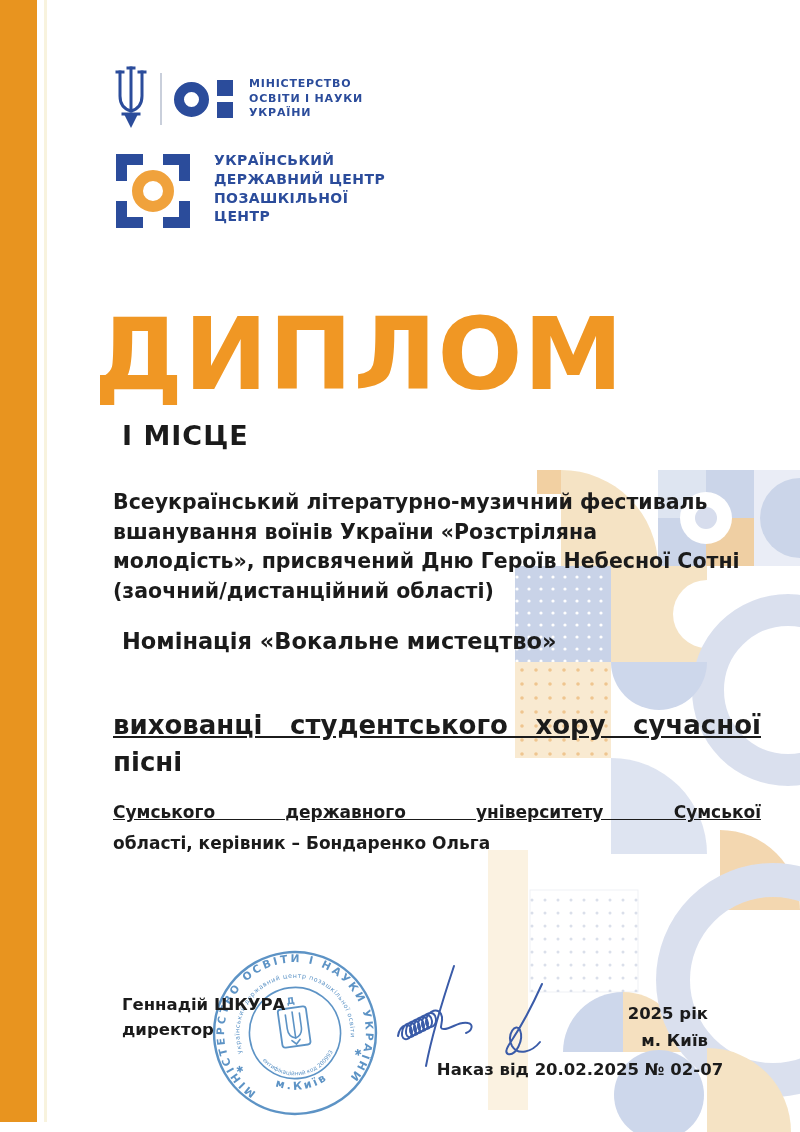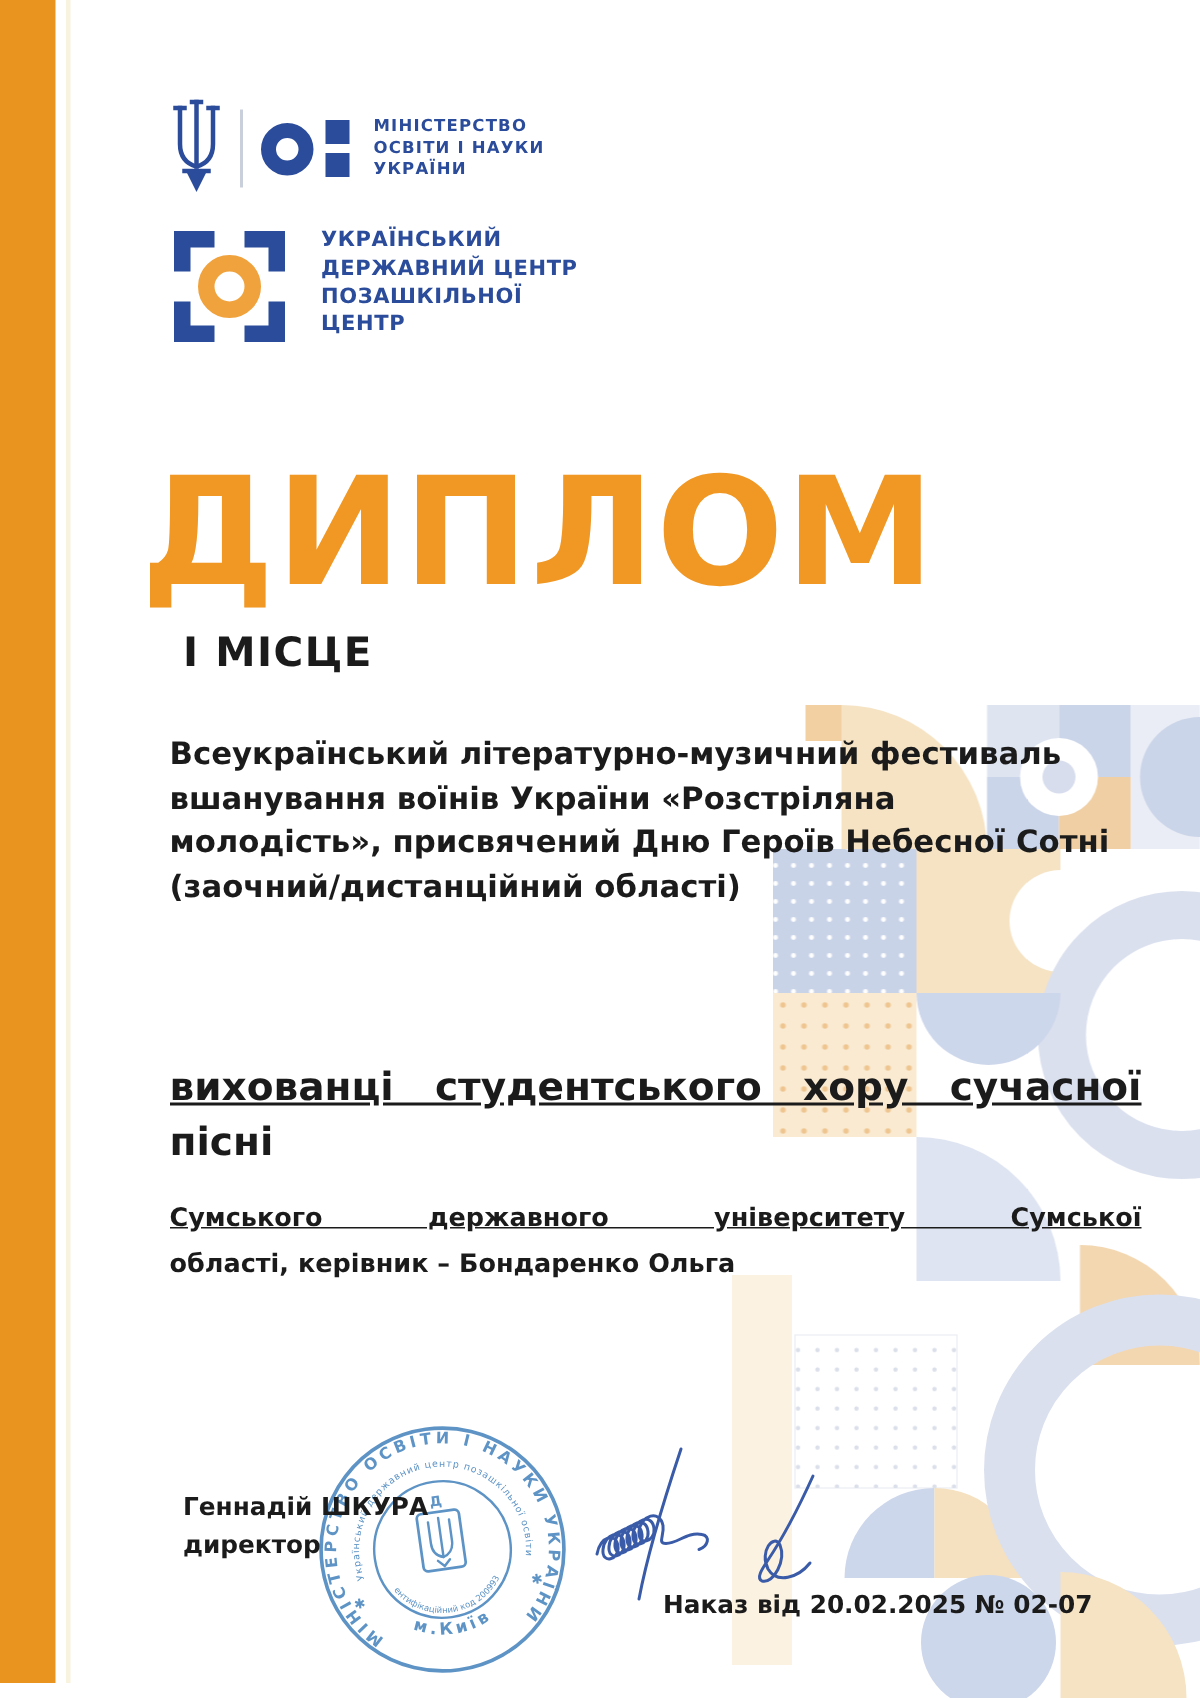--- a/index.html
+++ b/index.html
@@ -32,21 +32,21 @@
   .recipient{left:113px;top:707px;width:648px;z-index:2;}
   .recipient div{font-size:26px;line-height:37px;font-weight:bold;}
   .affiliation{left:113px;top:797px;width:648px;z-index:2;}
   .affiliation div{font-size:17px;line-height:31px;font-weight:bold;}
   .just{text-align:justify;text-align-last:justify;text-decoration:underline;}
   
   .signatory{left:122px;top:992px;z-index:4;}
   .signatory div{font-size:16.5px;line-height:25px;font-weight:bold;}
   .yearcity{left:508px;top:1000px;width:200px;text-align:right;z-index:4;}
   .yearcity div{font-size:16.5px;line-height:27px;font-weight:bold;}
-  .order{left:442px;top:1060px;width:320px;text-align:left;font-size:16.5px;font-weight:bold;z-index:4;}
+  .order{left:420px;top:1060px;width:320px;text-align:center;font-size:16.5px;font-weight:bold;z-index:4;}
   .stamp-wrap{left:209px;top:947px;width:172px;height:172px;z-index:3;opacity:0.88;}
   .signature-wrap{left:392px;top:962px;width:190px;height:118px;z-index:3;}
   .pattern-wrap{left:488px;top:440px;width:312px;height:692px;z-index:0;}
 </style>
 </head>
 <body>
 
 <div class="page">
 
   <svg class="abs pattern-wrap" viewBox="0 0 312 692">
@@ -142,20 +142,21 @@
   <div class="abs title">ДИПЛОМ</div>
   <div class="abs place">І МІСЦЕ</div>
 
   <div class="abs festival">
     <div>Всеукраїнський літературно-музичний фестиваль</div>
     <div>вшанування воїнів України «Розстріляна</div>
     <div>молодість», присвячений Дню Героїв Небесної Сотні</div>
     <div>(заочний/дистанційний області)</div>
   </div>
 
+  <div class="abs nomination">Номінація «Вокальне мистецтво»</div>
 
   <div class="abs recipient">
     <div class="just">вихованці студентського хору сучасної</div>
     <div>пісні</div>
   </div>
 
   <div class="abs affiliation">
     <div class="just">Сумського державного університету Сумської</div>
     <div>області, керівник – Бондаренко Ольга</div>
   </div>
@@ -202,16 +203,20 @@
   </svg>
 
   <svg class="abs signature-wrap" viewBox="0 0 190 118">
     <g fill="none" stroke="#3A5BA8" stroke-width="2" stroke-linecap="round">
       <path d="M62,4 C52,34 40,72 34,104"></path>
       <path d="M150,22 C140,44 128,66 120,78 C116,84 112,90 116,92 C124,94 132,78 128,68 C124,60 114,72 120,84 C126,94 140,90 148,80"></path>
       <path d="M6,74 c2,-12 13,-15 14,-5 c1,9 -11,12 -10,2 c1,-11 13,-14 14,-4 c1,9 -11,12 -10,2 c1,-11 13,-14 14,-4 c1,9 -11,12 -10,2 c1,-11 13,-14 14,-4 c1,9 -11,12 -10,2 c1,-11 13,-14 14,-4 c1,9 -11,12 -10,2 c1,-11 13,-14 14,-4 c1,9 -11,12 -10,2 c1,-11 13,-14 14,-4 c1,9 -11,12 -10,2 c1,-11 14,-15 16,-4 c1,7 -4,12 2,12 c8,0 14,-8 24,-6 c6,1 4,8 -2,10"></path>
     </g>
   </svg>
 
+  <div class="abs yearcity">
+    <div>2025 рік</div>
+    <div>м. Київ</div>
+  </div>
 
   <div class="abs order">Наказ від 20.02.2025 № 02-07</div>
 
 </div>
 
 </body></html>

